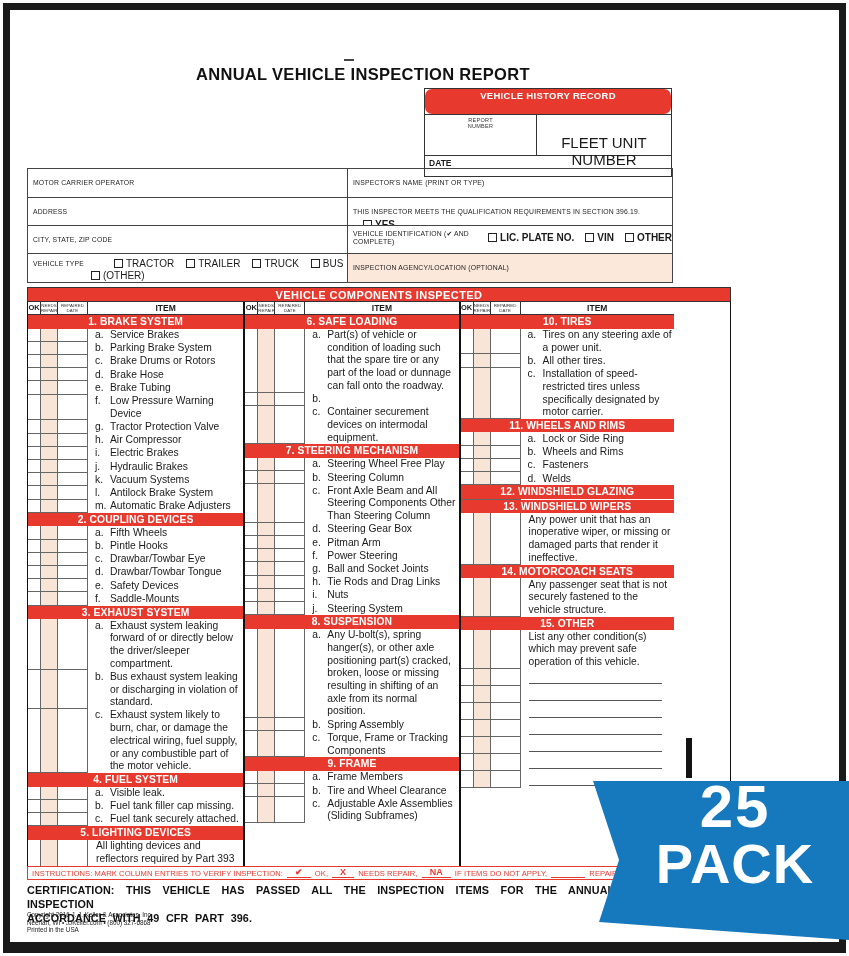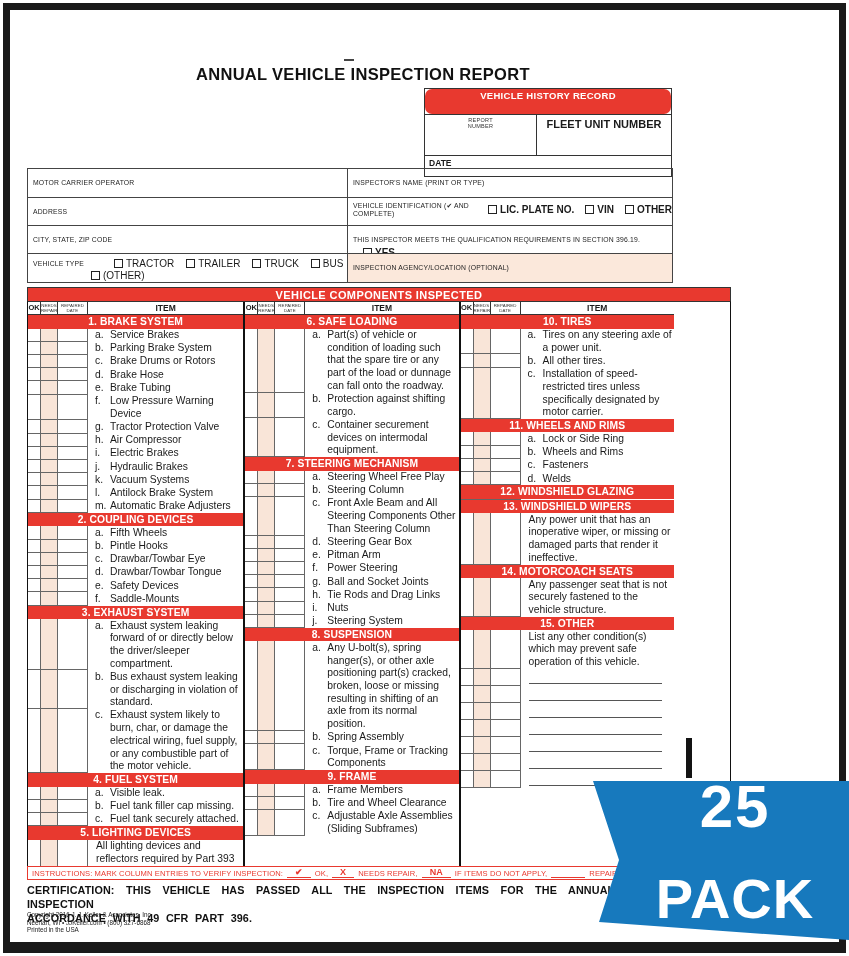--- a/index.html
+++ b/index.html
@@ -18,21 +18,21 @@
   .dash-mark { position:absolute; left:344px; top:59px; width:10px; height:2px; background:#444; }
   .reg-mark { position:absolute; left:686px; top:738px; width:6px; height:40px; background:#131313; }
 
   
   .vhr { position:absolute; left:424px; top:88px; width:248px; border:1px solid #333; }
   .vhr-header { background:var(--red); color:#fff; font-weight:bold; font-size:9.5px;
                 text-align:center; height:25px; line-height:14px; letter-spacing:.3px;border-radius:7px; }
   .vhr-row { display:flex; height:41px; border-top:1px solid #333; }
   .vhr-cell-l { width:112px; border-right:1px solid #333; text-align:center; padding-top:2px;
                 font-size:5.5px; line-height:6px; letter-spacing:.3px; color:#333; }
-  .vhr-cell-r { flex:1; text-align:center; padding-top:3px; font-size:11px; font-weight:bold; }
+  .vhr-cell-r { flex:1; text-align:center; padding-top:19px; font-size:15px; font-weight:normal; }
   .vhr-date { height:21px; border-top:1px solid #333; font-size:8.5px; font-weight:bold; padding:2px 0 0 4px; }
 
   
   .info { position:absolute; left:27px; top:168px; width:646px; height:115px;
           border:1px solid #444; display:flex; }
   .info-left { width:320px; border-right:1px solid #444; display:flex; flex-direction:column; }
   .info-right { flex:1; display:flex; flex-direction:column; }
   .irow { border-bottom:1px solid #444; padding:2px 0 0 5px; overflow:hidden; }
   .irow:last-child { border-bottom:none; }
   .lbl { font-size:6.8px; letter-spacing:.2px; color:#222; }
@@ -85,21 +85,21 @@
           line-height:14px; letter-spacing:.1px; word-spacing:3.5px; color:#111; }
   .cert .l1 { text-align:justify; text-align-last:justify; }
   .copyright { position:absolute; left:27px; top:911px; font-size:6.3px; line-height:7.6px; color:#222; }
   .original { position:absolute; left:27px; top:884px; width:646px; text-align:right;
               color:var(--red); font-weight:bold; font-size:11px; letter-spacing:.5px; }
 
   
   .badge { position:absolute; left:593px; top:779px; width:256px; height:163px; z-index:10;
            background:var(--blue);
            clip-path:polygon(0px 2px, 256px 2px, 256px 161px, 6px 143px, 26px 81px);
-           display:flex; flex-direction:column; align-items:center; justify-content:space-between;
+           display:flex; flex-direction:column; align-items:center; justify-content:flex-start;
            padding-left:28px; padding-bottom:14px; color:#fff; font-weight:bold; }
   .badge .b1 { font-size:60px; line-height:56px; letter-spacing:2px; }
   .badge .b2 { font-size:56px; line-height:58px; letter-spacing:1px; }
 </style>
 </head>
 <body>
 
 <div class="canvas">
   <div class="frame"></div>
 
@@ -164,42 +164,42 @@
                 <span>(OTHER)</span>
               </span>
           </div>
         </div>
       </div>
       <div class="info-right">
         <div class="irow h29">
           <span class="lbl">INSPECTOR'S NAME (PRINT OR TYPE)</span>
         </div>
         <div class="irow h28">
+          <span class="lbl">THIS INSPECTOR MEETS THE QUALIFICATION REQUIREMENTS IN SECTION 396.19.</span>
+          <div class="yes-line"><span class="cb"></span><span>YES</span></div>
+        </div>
+        <div class="irow h28">
           <div class="vid-line" style="margin-top:2px;">
             <span class="lbl">VEHICLE IDENTIFICATION (✔ AND COMPLETE)</span>
             <span class="vid-opts">
               <span class="opt">
                   <span class="cb"></span>
                   <span>LIC. PLATE NO.</span>
                 </span>
               <span class="opt">
                   <span class="cb"></span>
                   <span>VIN</span>
                 </span>
               <span class="opt">
                   <span class="cb"></span>
                   <span>OTHER</span>
                 </span>
             </span>
           </div>
         </div>
-        <div class="irow h28">
-          <span class="lbl">THIS INSPECTOR MEETS THE QUALIFICATION REQUIREMENTS IN SECTION 396.19.</span>
-          <div class="yes-line"><span class="cb"></span><span>YES</span></div>
-        </div>
         <div class="irow h30 pinkbg">
           <span class="lbl">INSPECTION AGENCY/LOCATION (OPTIONAL)</span>
         </div>
       </div>
     </div>
 
     <div class="components">
       <div class="banner">VEHICLE COMPONENTS INSPECTED</div>
       <div class="cols">
           <div class="col">
@@ -532,21 +532,20 @@
               </div>
             </div>
             <div class="item-row">
               <div class="cells">
                 <div class="c-ok"></div>
                 <div class="c-nr"></div>
                 <div class="c-rd"></div>
               </div>
               <div class="item-text">
                 <span class="pfx">b.</span>
-                <span class="txt">Protection against shifting cargo.</span>
               </div>
             </div>
             <div class="item-row">
               <div class="cells">
                 <div class="c-ok"></div>
                 <div class="c-nr"></div>
                 <div class="c-rd"></div>
               </div>
               <div class="item-text">
                 <span class="pfx">c.</span>

